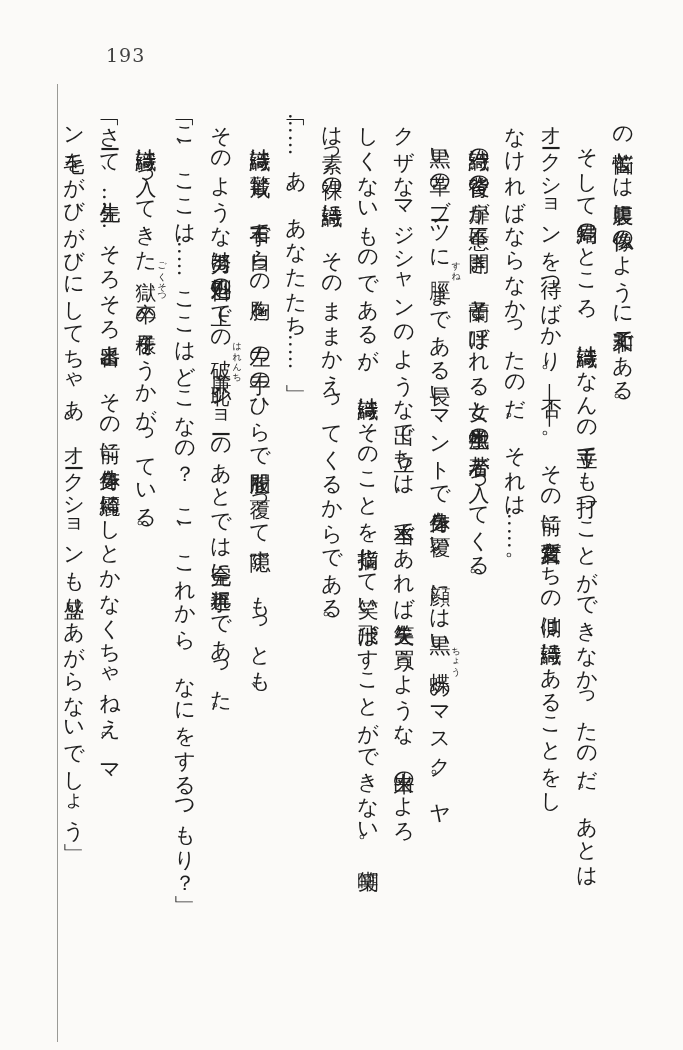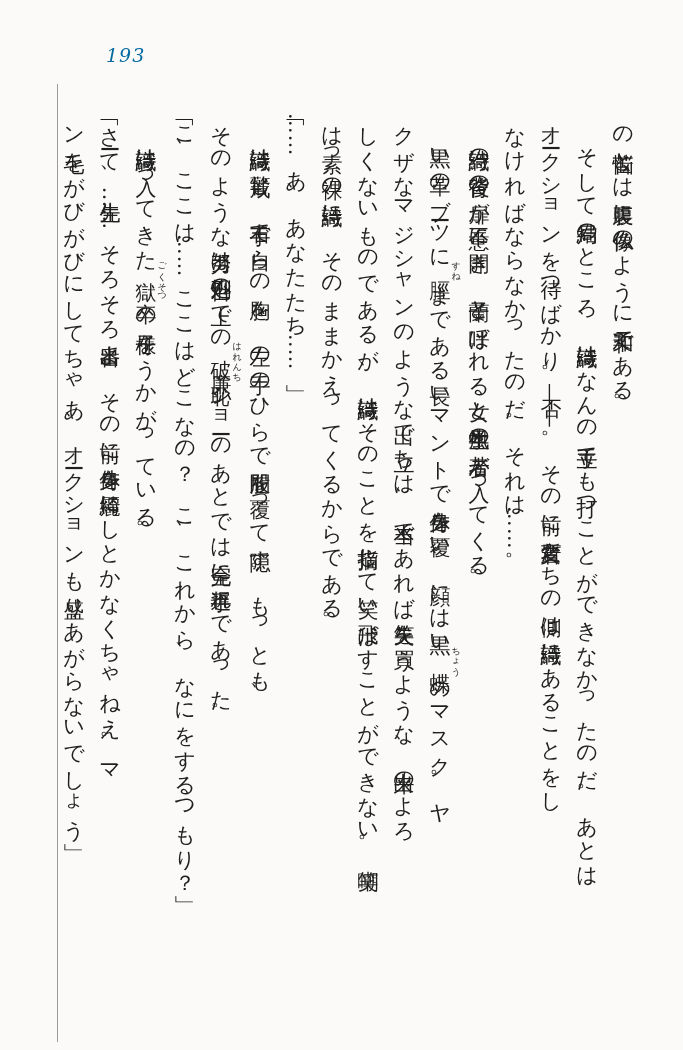--- a/index.html
+++ b/index.html
@@ -18,23 +18,22 @@
     width: 683px;
     height: 1050px;
     background: #fbfaf8;
   }
   .page-number {
     position: absolute;
     left: 106px;
     top: 44px;
     font-size: 19px;
     letter-spacing: 1px;
-    color: #0369a1;
+    color: #404040;
     font-family: "DejaVu Serif", "Liberation Serif", serif;
-    font-style: italic;
   }
   .edge-line {
     position: absolute;
     left: 57px;
     top: 84px;
     width: 1px;
     height: 958px;
     background: #9a9a96;
   }
   .text-block {

